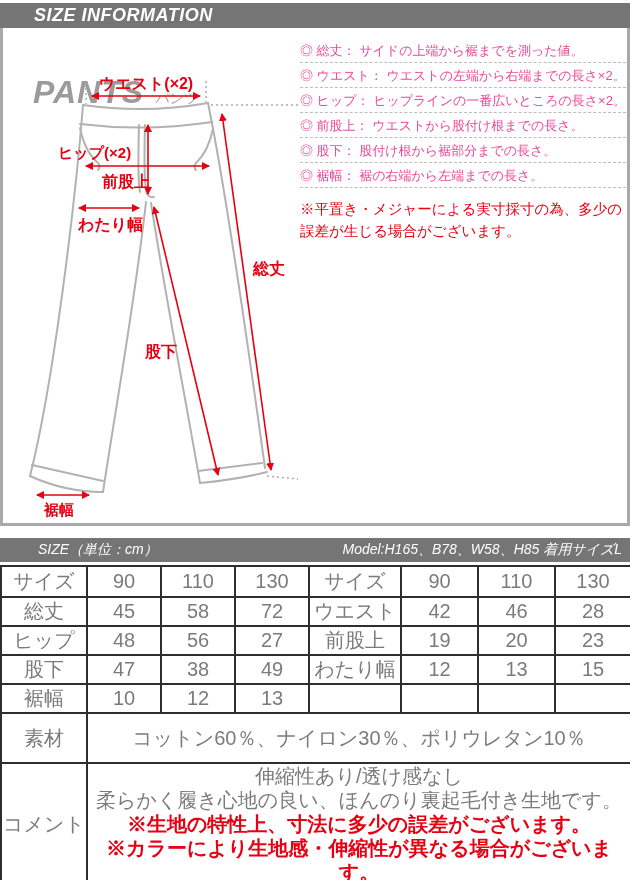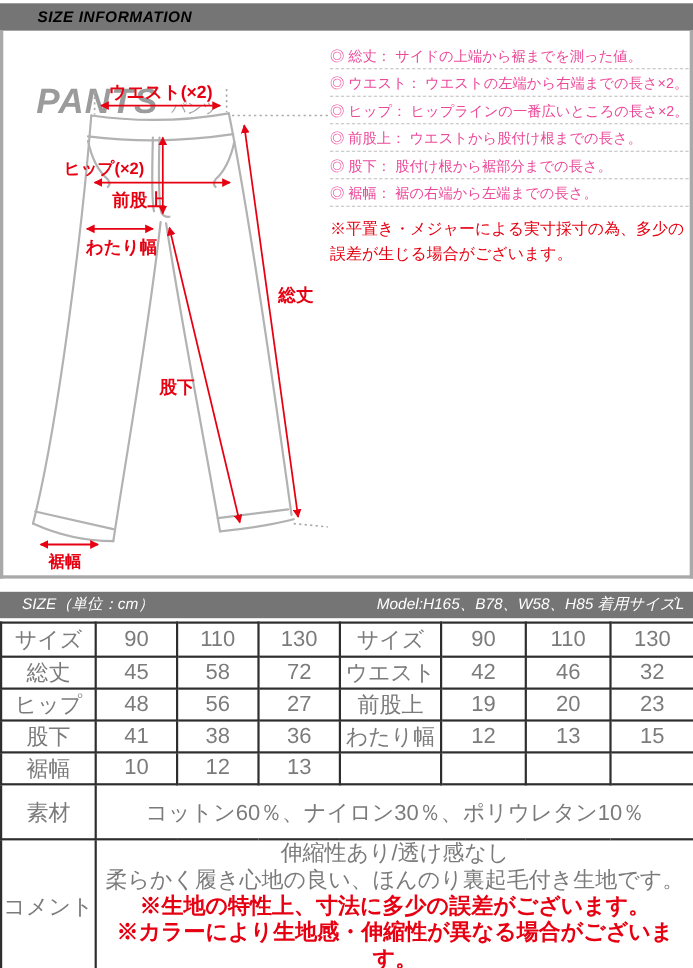--- a/index.html
+++ b/index.html
@@ -1,42 +1,42 @@
 <!DOCTYPE html>
 <html><head>
 <meta charset="utf-8">
 <style>
   * { margin:0; padding:0; box-sizing:border-box; }
   body { background:#fff; font-family:"Liberation Sans", sans-serif; }
   .page { position:relative; width:630px; height:880px; background:#fff; overflow:hidden; }
 
   
-  .topbar { margin-top:3px; height:25px; background:#757575; color:#000000;
-            font-style:italic; font-weight:600; font-size:14px; line-height:25px;
+  .topbar { margin-top:3px; height:25px; background:#757575; color:#ffffff;
+            font-style:italic; font-weight:600; font-size:18px; line-height:25px;
             padding-left:34px; letter-spacing:0.5px; }
 
   
   .content-box { position:relative; height:498px;
                  border-left:3px solid #a9a9a9; border-right:3px solid #a9a9a9;
                  border-bottom:3px solid #a9a9a9; background:#fff; }
   .heading { position:absolute; top:12px; left:30px; white-space:nowrap;margin-top:34px; }
   .pants-title { font-size:32px; font-weight:bold; font-style:italic; color:#9b9b9b; letter-spacing:1px; }
   .pants-sub { font-size:14px; color:#a8a8a8; margin-left:7px; }
 
   .defs { position:absolute; left:297px; top:10px; width:326px; }
   .def-item { font-size:13px; color:#ec4899; padding:5px 0 4px 0;
               border-bottom:1px dashed #bdbdbd; line-height:15px; white-space:nowrap; overflow:hidden; }
   .def-note { margin-top:11px; color:#e60012; font-weight:normal; font-size:14.5px; line-height:1.5; }
 
   .diagram { position:absolute; left:12px; top:48px; }
 
   
   .sizebar { margin-top:12px; height:24px; background:#757575; color:#fff;
              font-style:italic; font-size:14px; display:flex; justify-content:space-between;
-             align-items:center; padding:0 8px 0 20px; }
+             align-items:center; padding:0 8px 0 38px; }
 
   
   table.size-table { width:630px; border-collapse:collapse; table-layout:fixed; margin-top:3px; }
   table.size-table td { border:2px solid #2e2e2e; text-align:center; color:#7b7b7b;
                         font-size:20px; padding:0; background:#fff; }
   .head-row td { height:31px; }
   .data-row td { height:25px; }
   .material-row td { height:50px; }
   .comment-row td { height:100px; }
   td.content { text-align:left; padding:6px 6px 6px 18px; font-size:17px; }
@@ -156,37 +156,37 @@
           <td>130</td>
         </tr>
         <tr class="data-row">
           <td>総丈</td>
           <td>45</td>
           <td>58</td>
           <td>72</td>
           <td>ウエスト</td>
           <td>42</td>
           <td>46</td>
-          <td>32</td>
+          <td>28</td>
         </tr>
         <tr class="data-row">
           <td>ヒップ</td>
           <td>48</td>
           <td>56</td>
           <td>27</td>
           <td>前股上</td>
           <td>19</td>
           <td>20</td>
           <td>23</td>
         </tr>
         <tr class="data-row">
           <td>股下</td>
-          <td>41</td>
+          <td>47</td>
           <td>38</td>
-          <td>36</td>
+          <td>49</td>
           <td>わたり幅</td>
           <td>12</td>
           <td>13</td>
           <td>15</td>
         </tr>
         <tr class="data-row">
           <td>裾幅</td>
           <td>10</td>
           <td>12</td>
           <td>13</td>

